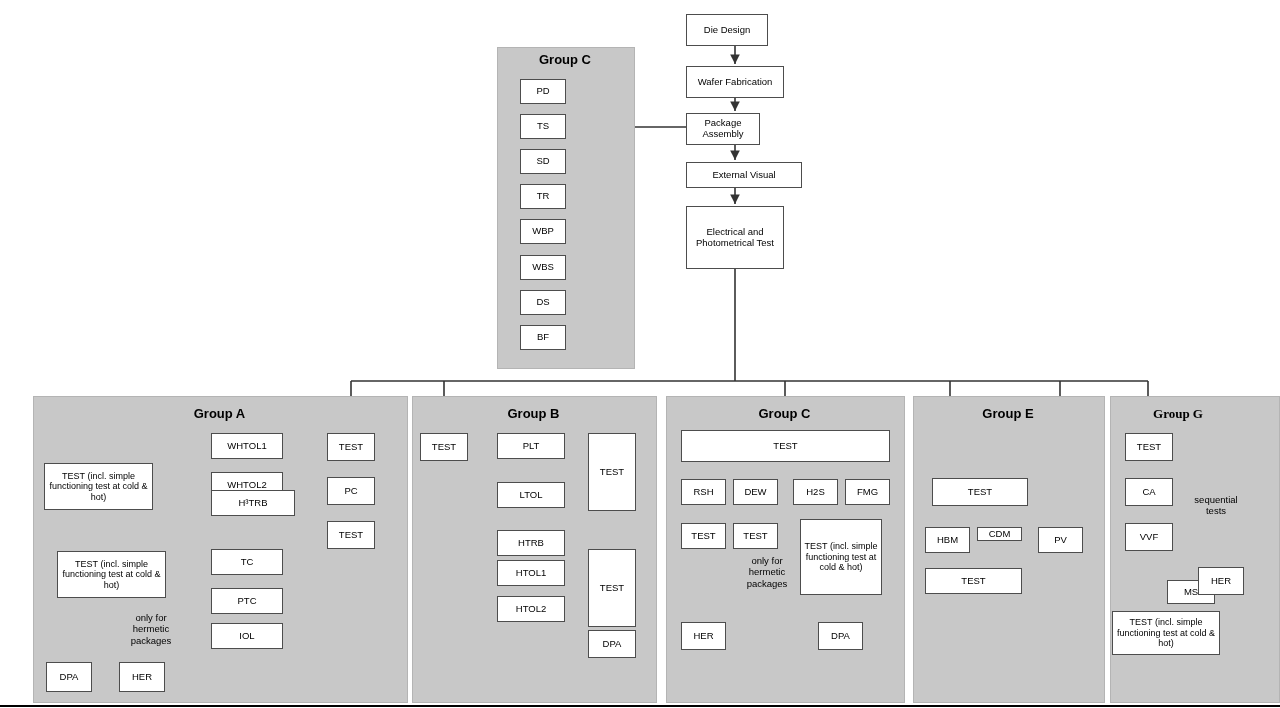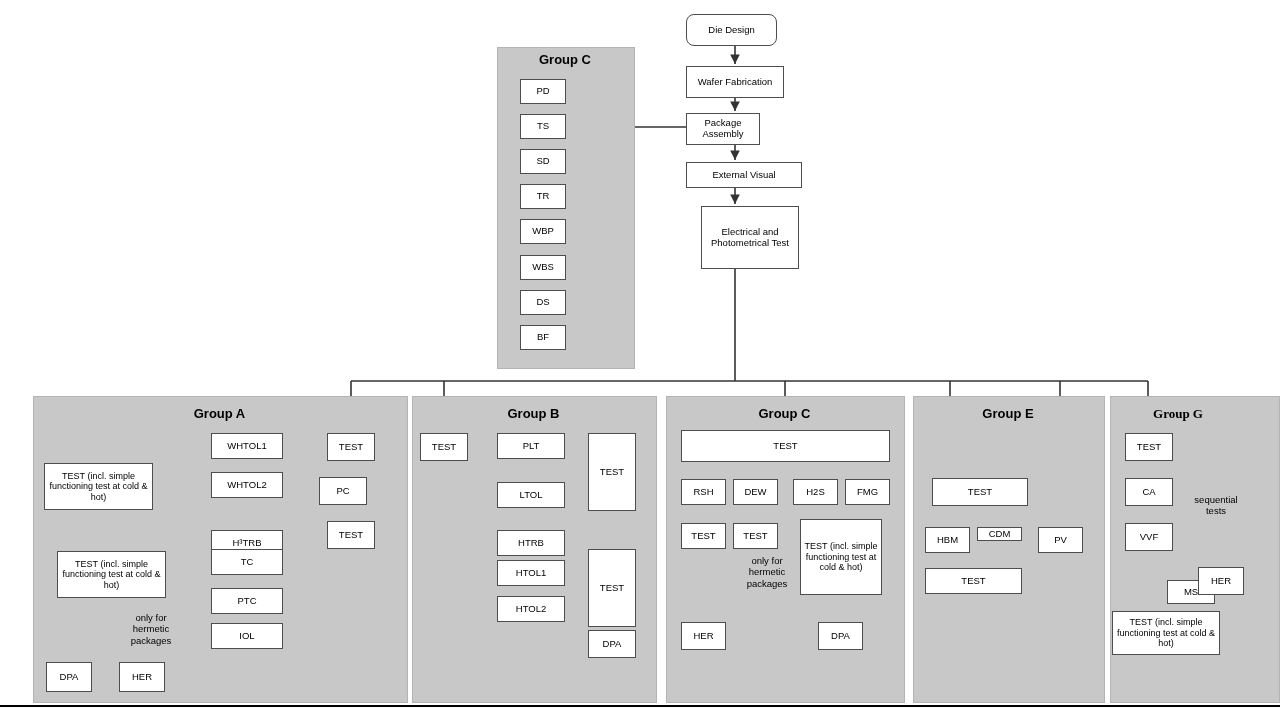--- a/index.html
+++ b/index.html
@@ -174,45 +174,45 @@
       <line x1="1000" y1="553" x2="1000" y2="566" marker-end="url(#arrow)"></line>
 
       <line x1="1148" y1="461" x2="1148" y2="476" marker-end="url(#arrow)"></line>
       <line x1="1148" y1="506" x2="1148" y2="521" marker-end="url(#arrow)"></line>
       <line x1="1148" y1="551" x2="1148" y2="565" marker-end="url(#arrow)"></line>
       <line x1="1148" y1="595" x2="1148" y2="609" marker-end="url(#arrow)"></line>
       <line x1="1221" y1="609" x2="1221" y2="597" marker-end="url(#arrow)"></line>
     </g>
   </svg>
 
-  <div class="node" style="left:686px;top:14px;width:91px;height:32px;border-radius:8px;">Die Design</div>
+  <div class="node" style="left:686px;top:14px;width:82px;height:32px;">Die Design</div>
   <div class="node" style="left:686px;top:66px;width:98px;height:32px;text-align:center;">Wafer Fabrication</div>
   <div class="node" style="left:686px;top:113px;width:74px;height:32px;">Package Assembly</div>
   <div class="node" style="left:686px;top:162px;width:116px;height:26px;">External Visual</div>
-  <div class="node" style="left:701px;top:206px;width:98px;height:63px;">Electrical and Photometrical Test</div>
+  <div class="node" style="left:686px;top:206px;width:98px;height:63px;">Electrical and Photometrical Test</div>
 
   <div class="group-panel" style="left:497px;top:47px;width:136px;height:320px;"></div>
   <div class="group-title" style="left:497px;top:52px;width:136px;">Group C</div>
   <div class="node" style="left:520px;top:79px;width:46px;height:25px;">PD</div>
   <div class="node" style="left:520px;top:114px;width:46px;height:25px;">TS</div>
   <div class="node" style="left:520px;top:149px;width:46px;height:25px;">SD</div>
   <div class="node" style="left:520px;top:184px;width:46px;height:25px;">TR</div>
   <div class="node" style="left:520px;top:219px;width:46px;height:25px;">WBP</div>
   <div class="node" style="left:520px;top:255px;width:46px;height:25px;">WBS</div>
   <div class="node" style="left:520px;top:290px;width:46px;height:25px;">DS</div>
   <div class="node" style="left:520px;top:325px;width:46px;height:25px;">BF</div>
 
   <div class="group-panel" style="left:33px;top:396px;width:373px;height:305px;"></div>
   <div class="group-title" style="left:33px;top:406px;width:373px;">Group A</div>
   <div class="node" style="left:327px;top:433px;width:48px;height:28px;">TEST</div>
-  <div class="node" style="left:319px;top:477px;width:48px;height:28px;">PC</div>
+  <div class="node" style="left:327px;top:477px;width:48px;height:28px;">PC</div>
   <div class="node" style="left:327px;top:521px;width:48px;height:28px;">TEST</div>
   <div class="node" style="left:211px;top:433px;width:72px;height:26px;">WHTOL1</div>
   <div class="node" style="left:211px;top:472px;width:72px;height:26px;">WHTOL2</div>
-  <div class="node" style="left:211px;top:490px;width:72px;height:26px;margin-top:40px;">H³TRB</div>
+  <div class="node" style="left:211px;top:490px;width:84px;height:26px;">H³TRB</div>
   <div class="node" style="left:211px;top:549px;width:72px;height:26px;">TC</div>
   <div class="node" style="left:211px;top:588px;width:72px;height:26px;">PTC</div>
   <div class="node" style="left:211px;top:623px;width:72px;height:26px;">IOL</div>
   <div class="node small" style="left:44px;top:463px;width:109px;height:47px;">TEST (incl. simple functioning test at cold &amp; hot)</div>
   <div class="node small" style="left:57px;top:551px;width:109px;height:47px;">TEST (incl. simple functioning test at cold &amp; hot)</div>
   <div class="node" style="left:46px;top:662px;width:46px;height:30px;">DPA</div>
   <div class="node" style="left:119px;top:662px;width:46px;height:30px;">HER</div>
   <div class="plain-label" style="left:119px;top:612px;width:64px;">only for hermetic packages</div>
 
   <div class="group-panel" style="left:412px;top:396px;width:243px;height:305px;"></div>

